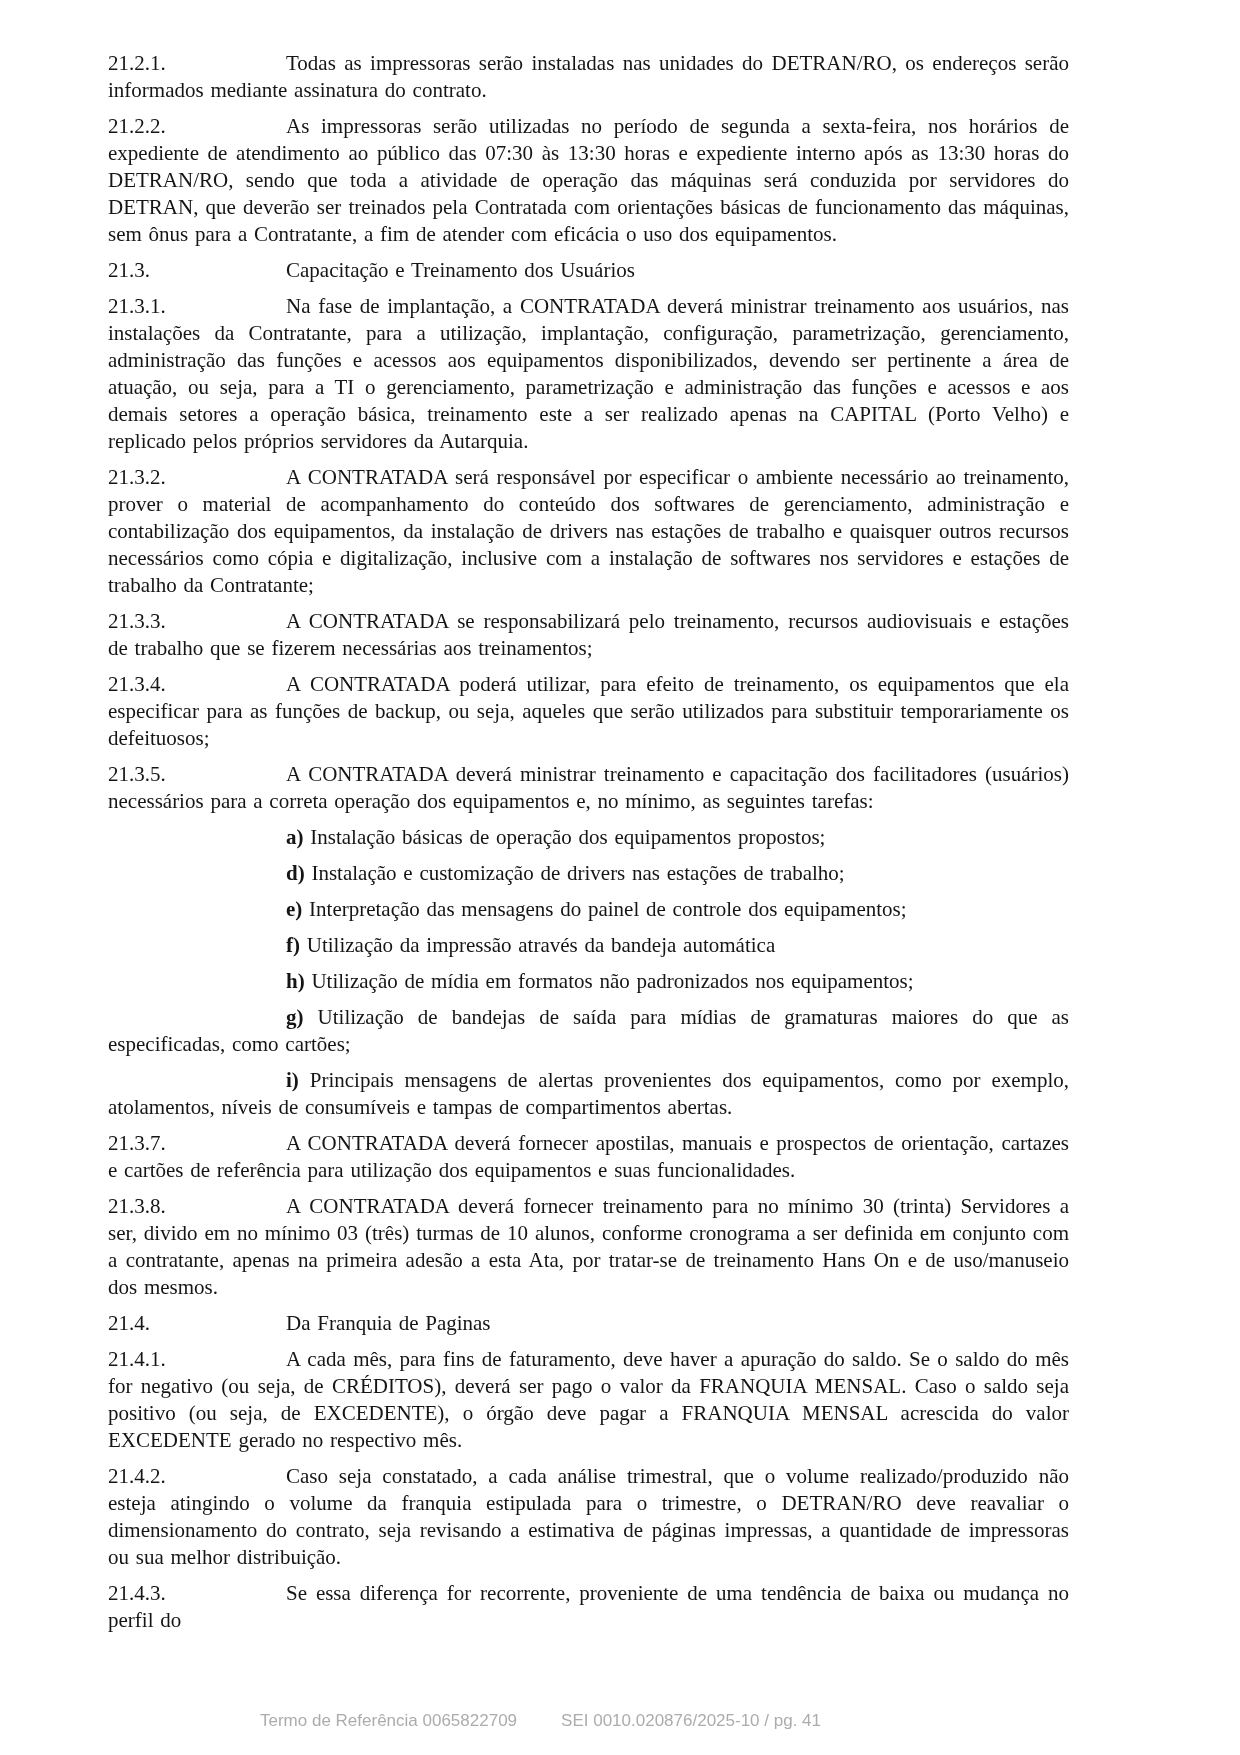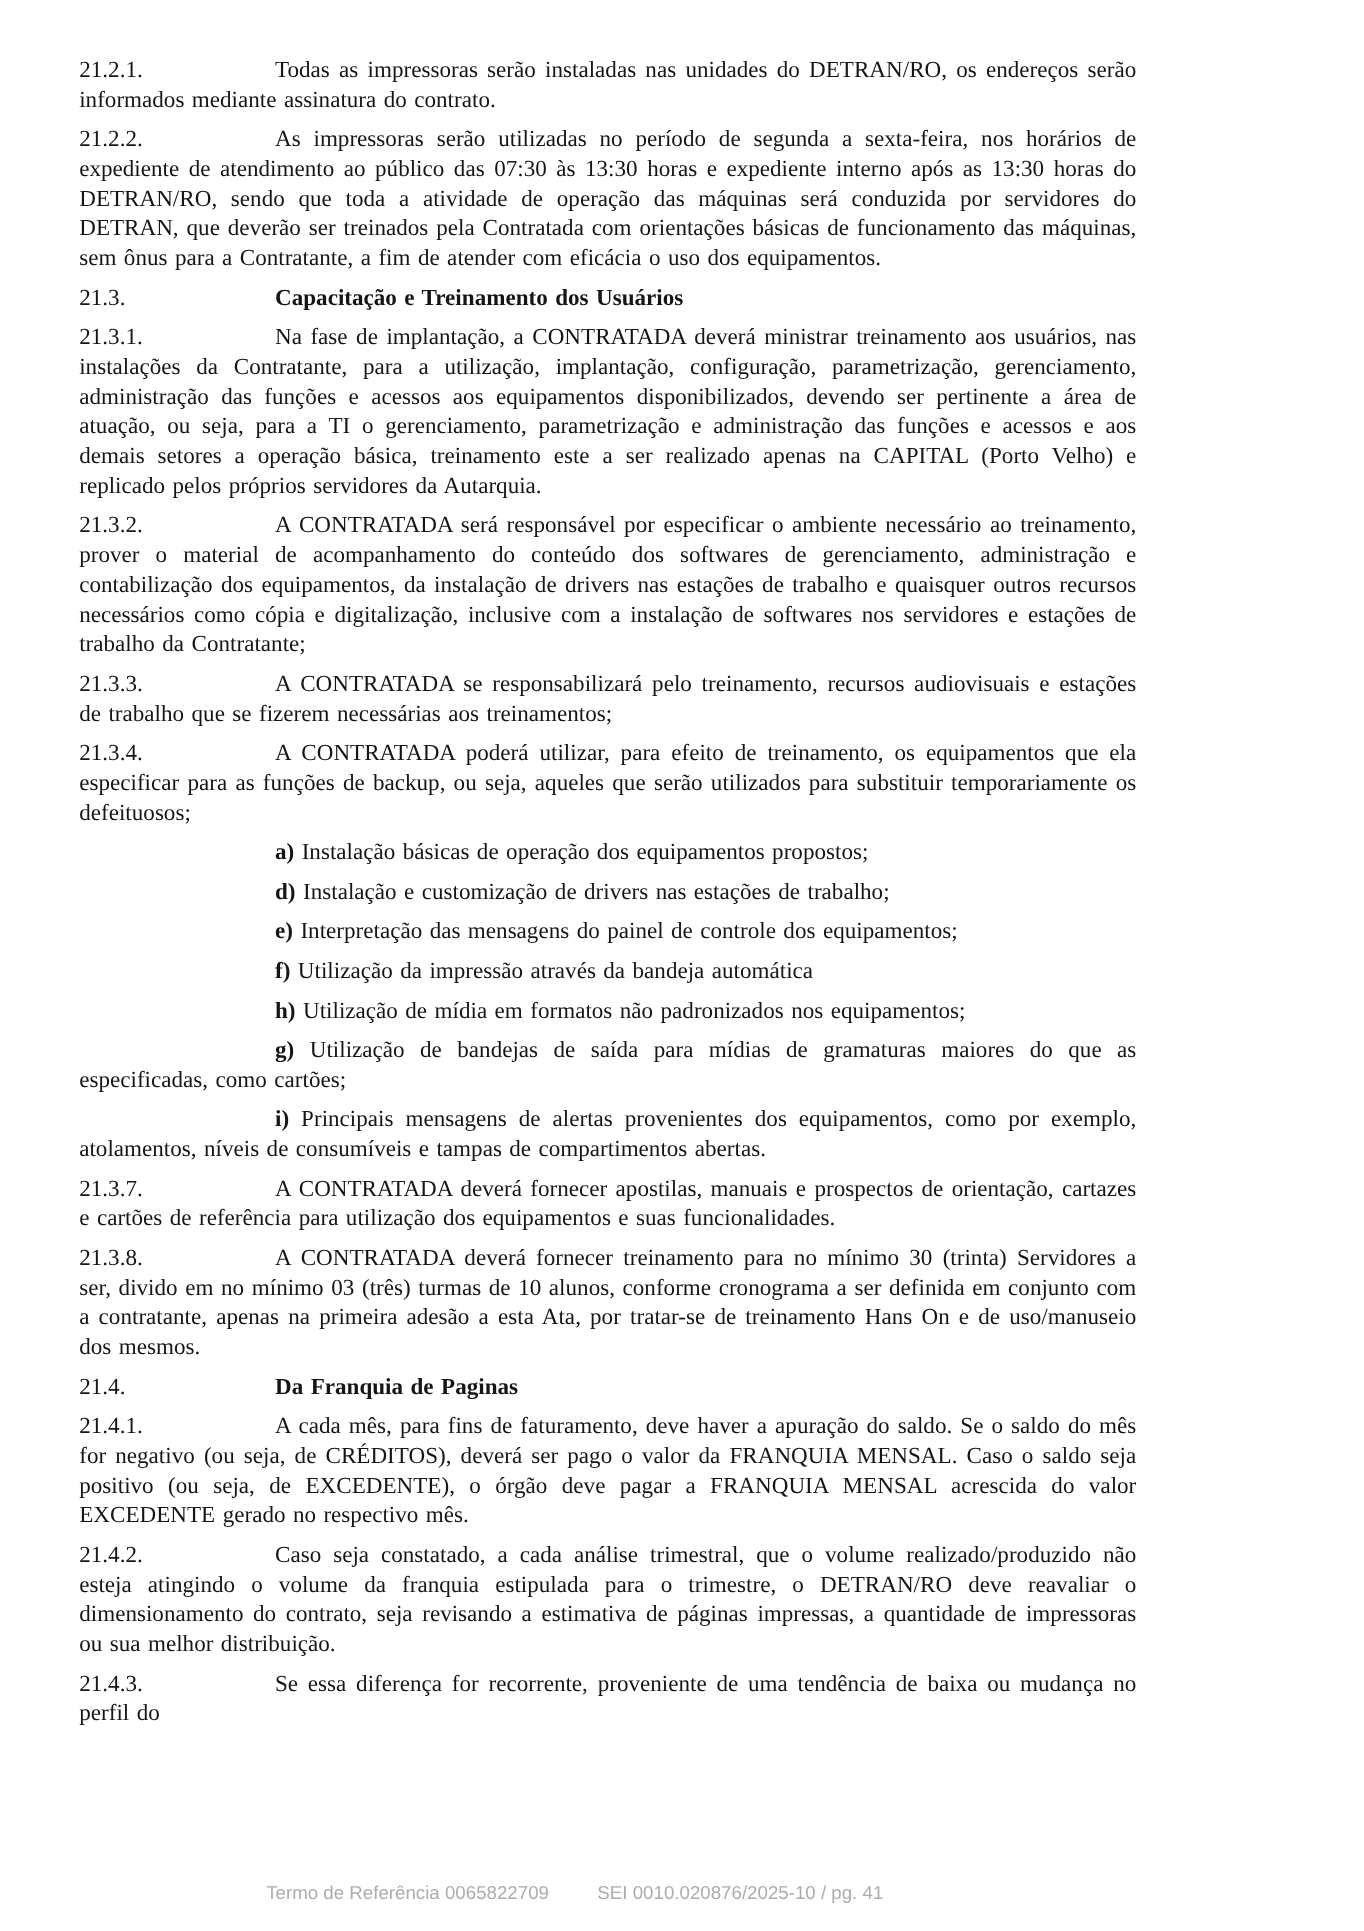--- a/index.html
+++ b/index.html
@@ -8,37 +8,38 @@
     background: #ffffff;
   }
   .page {
     position: relative;
     width: 1105px;
     height: 1755px;
     background: #ffffff;
     overflow: hidden;
     font-family: "Liberation Serif", "DejaVu Serif", serif;
     color: #151515;
+    padding-left: 36px;
   }
   .content {
     padding: 50px 72px 0 72px;
     font-size: 21px;
     line-height: 27px;
     text-align: justify;
     word-spacing: 1.5px;
   }
   p.blk {
     margin: 0 0 9px 0;
   }
   .num {
     display: inline-block;
     min-width: 178px;
   }
   .heading .htxt {
-    font-weight: bold;
+    font-weight: normal;
   }
   .item {
     text-indent: 178px;
   }
   .item .letter {
     font-weight: bold;
   }
   .footer {
     position: absolute;
     left: 0;
@@ -68,20 +69,21 @@
     <p class="blk heading"><span class="num">21.3.</span><span class="htxt">Capacitação e Treinamento dos Usuários</span></p>
 
     <p class="blk para"><span class="num">21.3.1.</span><span class="txt">Na fase de implantação, a CONTRATADA deverá ministrar treinamento aos usuários, nas instalações da Contratante, para a utilização, implantação, configuração, parametrização, gerenciamento, administração das funções e acessos aos equipamentos disponibilizados, devendo ser pertinente a área de atuação, ou seja, para a TI o gerenciamento, parametrização e administração das funções e acessos e aos demais setores a operação básica, treinamento este a ser realizado apenas na CAPITAL (Porto Velho) e replicado pelos próprios servidores da Autarquia.</span></p>
 
     <p class="blk para"><span class="num">21.3.2.</span><span class="txt">A CONTRATADA será responsável por especificar o ambiente necessário ao treinamento, prover o material de acompanhamento do conteúdo dos softwares de gerenciamento, administração e contabilização dos equipamentos, da instalação de drivers nas estações de trabalho e quaisquer outros recursos necessários como cópia e digitalização, inclusive com a instalação de softwares nos servidores e estações de trabalho da Contratante;</span></p>
 
     <p class="blk para"><span class="num">21.3.3.</span><span class="txt">A CONTRATADA se responsabilizará pelo treinamento, recursos audiovisuais e estações de trabalho que se fizerem necessárias aos treinamentos;</span></p>
 
     <p class="blk para"><span class="num">21.3.4.</span><span class="txt">A CONTRATADA poderá utilizar, para efeito de treinamento, os equipamentos que ela especificar para as funções de backup, ou seja, aqueles que serão utilizados para substituir temporariamente os defeituosos;</span></p>
 
+    <p class="blk para"><span class="num">21.3.5.</span><span class="txt">A CONTRATADA deverá ministrar treinamento e capacitação dos facilitadores (usuários) necessários para a correta operação dos equipamentos e, no mínimo, as seguintes tarefas:</span></p>
 
     <p class="blk item"><span class="letter">a)</span> <span class="txt">Instalação básicas de operação dos equipamentos propostos;</span></p>
 
 
 
     <p class="blk item"><span class="letter">d)</span> <span class="txt">Instalação e customização de drivers nas estações de trabalho;</span></p>
 
     <p class="blk item"><span class="letter">e)</span> <span class="txt">Interpretação das mensagens do painel de controle dos equipamentos;</span></p>
 
     <p class="blk item"><span class="letter">f)</span> <span class="txt">Utilização da impressão através da bandeja automática</span></p>

